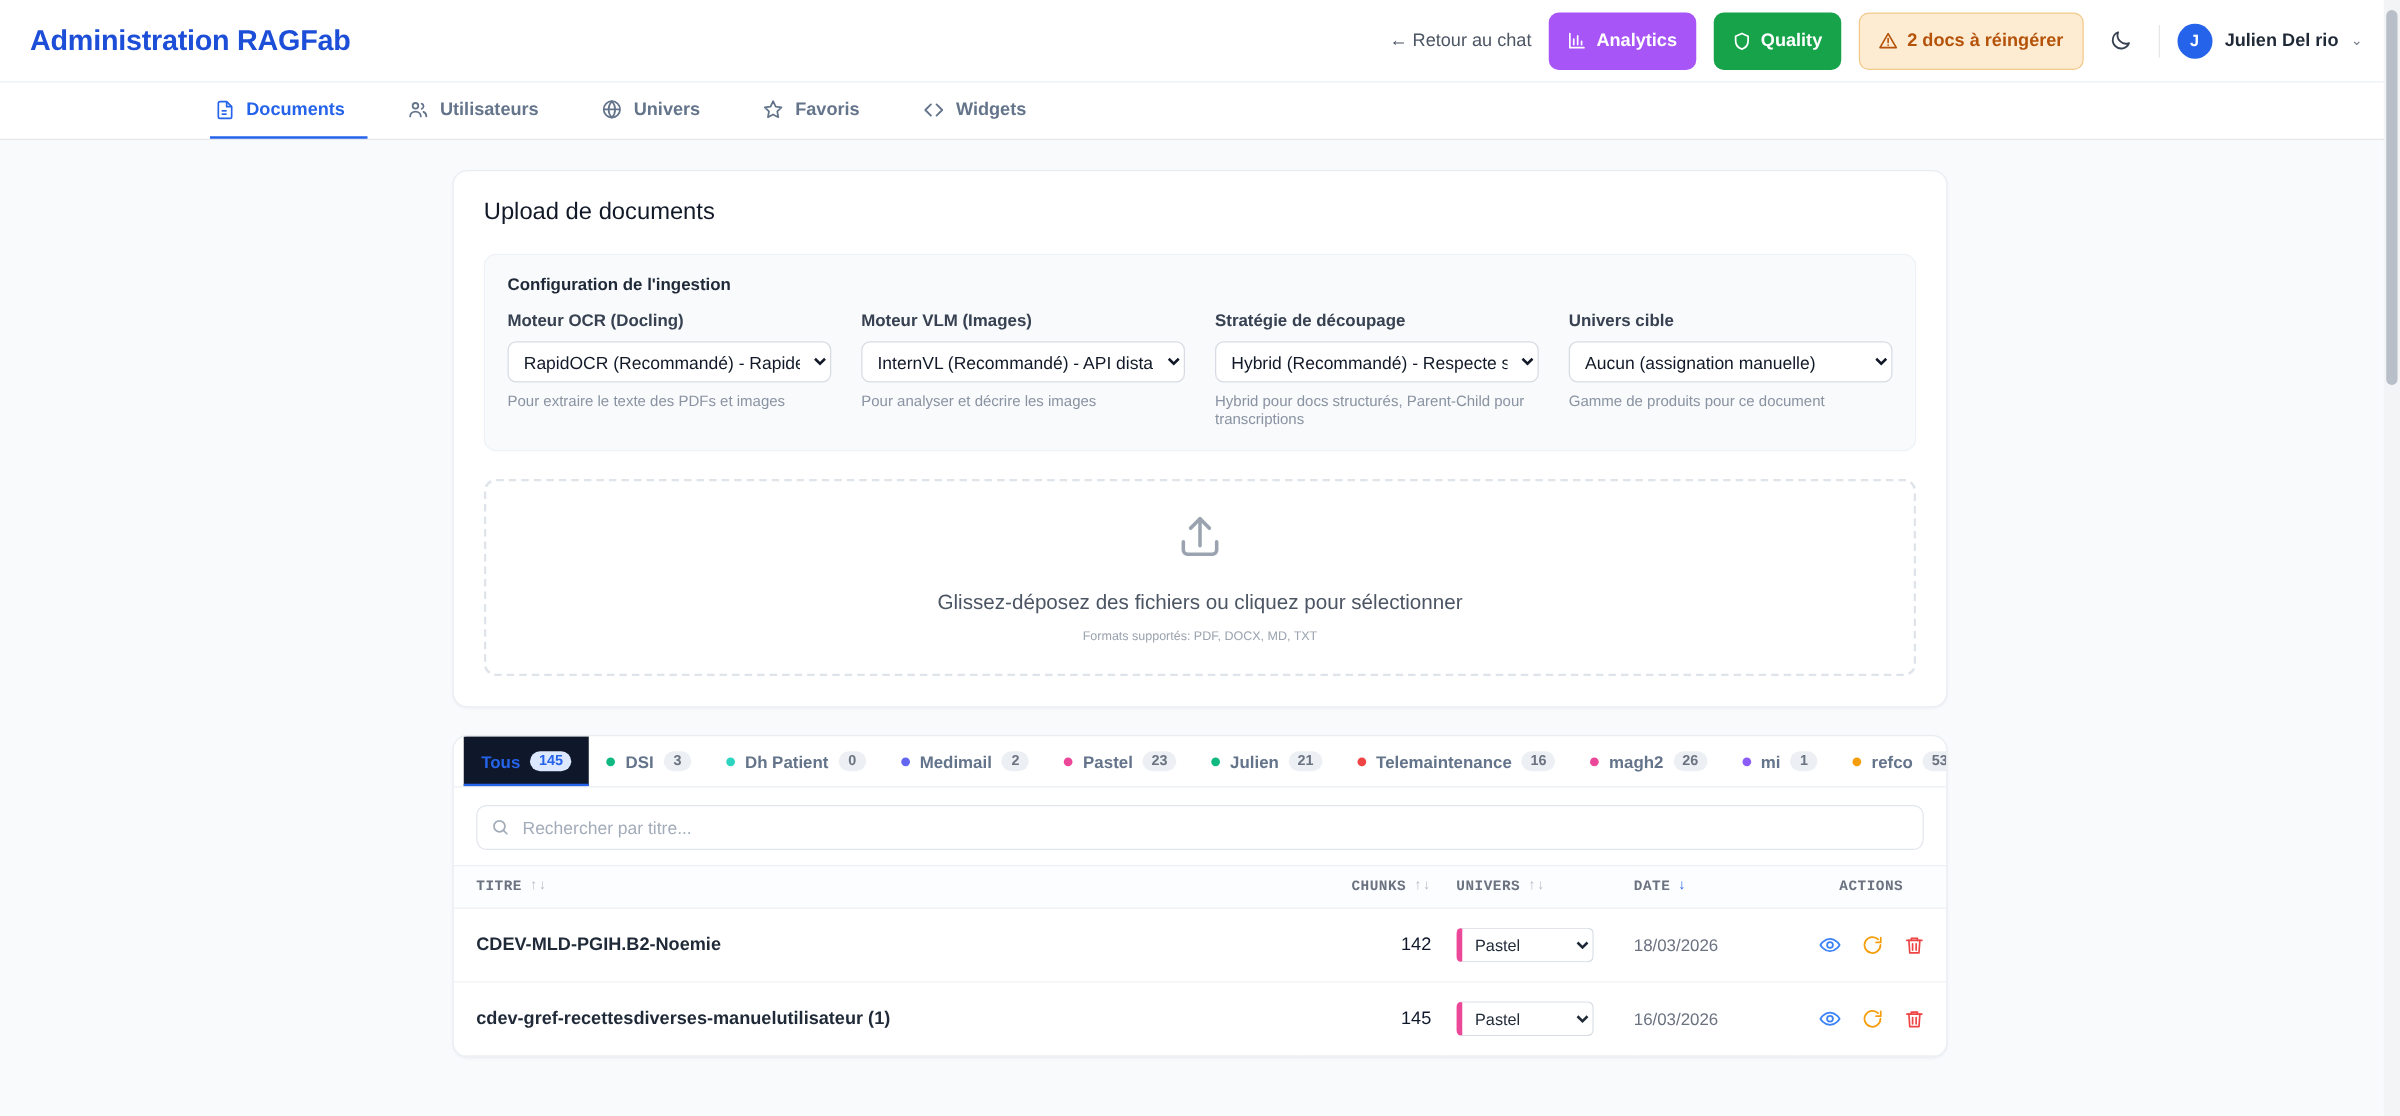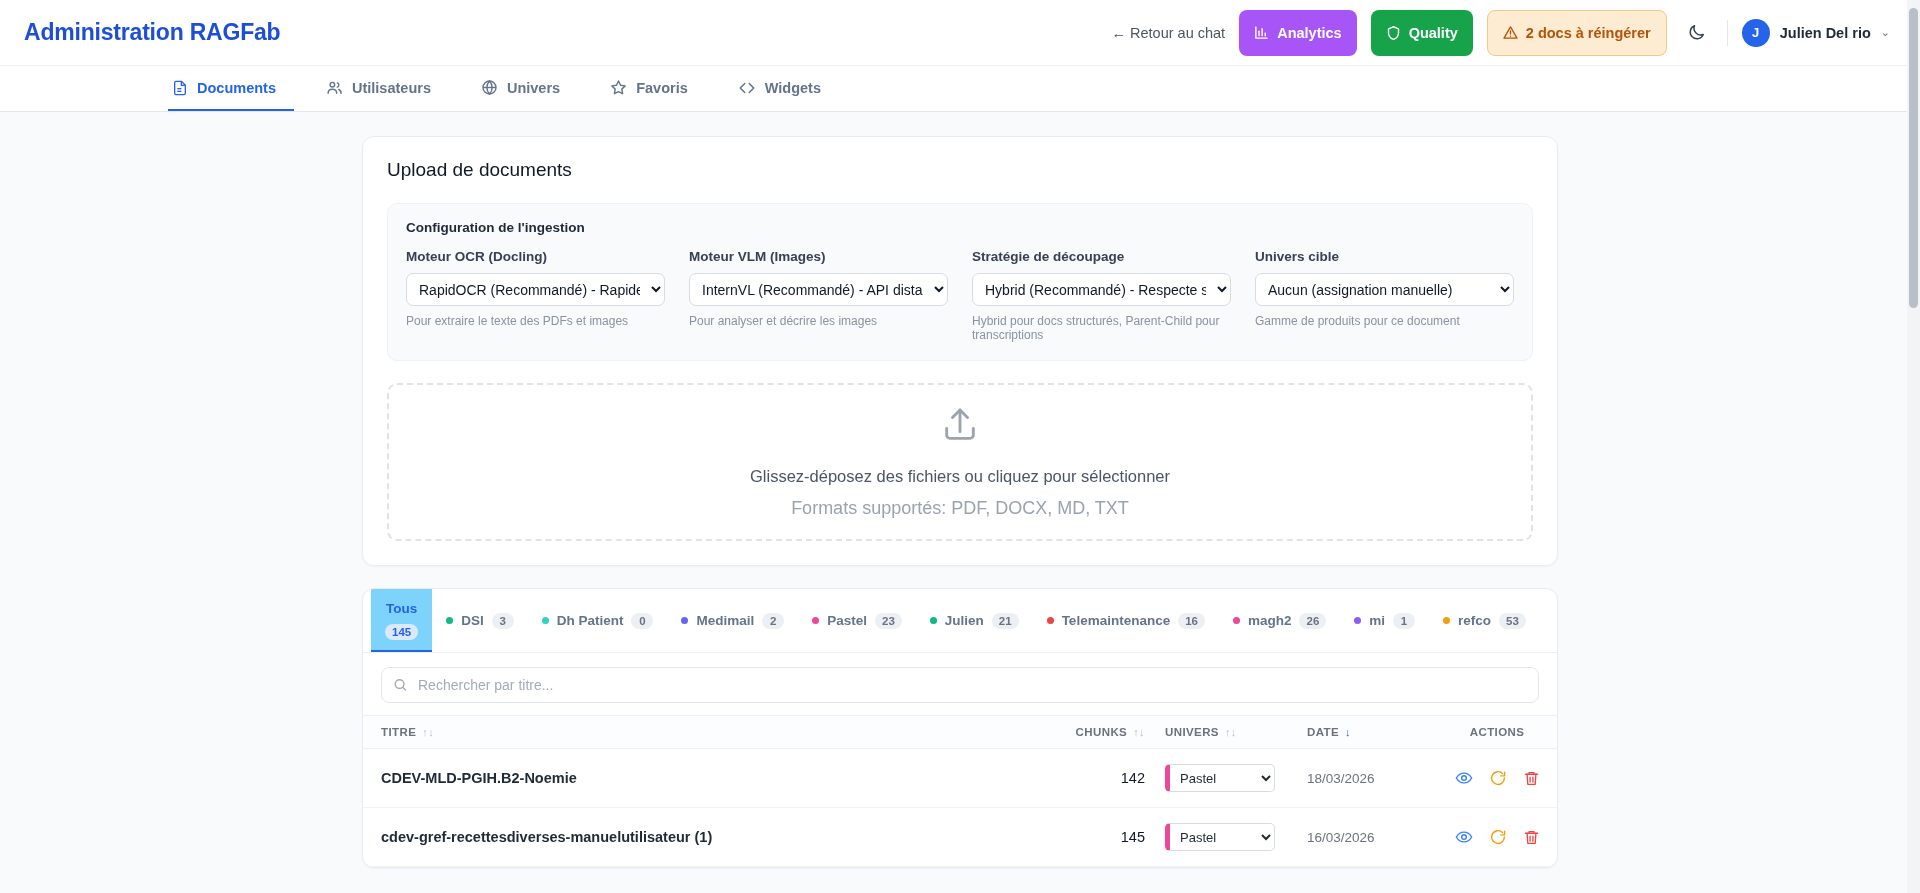--- a/index.html
+++ b/index.html
@@ -132,21 +132,21 @@
   .dropzone {
     margin-top: 22px;
     border: 2px dashed #dfe4ea; border-radius: 10px;
     height: 158px;
     display: flex; flex-direction: column; align-items: center;
     justify-content: center; gap: 4px;
     background: #ffffff; cursor: pointer;
   }
   .dz-icon { color: #9aa3af; margin-bottom: 14px; }
   .dz-main { font-size: 16.5px; color: #4b5563; }
-  .dz-sub  { font-size: 18px; color: #9aa3af; margin-top: 8px; }
+  .dz-sub  { font-size: 10px; color: #9aa3af; margin-top: 8px; }
 
   
   .list-card {
     margin-top: 22px;
     background: #ffffff;
     border: 1px solid #e9edf2;
     border-radius: 12px;
     box-shadow: 0 1px 2px rgba(16,24,40,.04);
     overflow: hidden;
   }
@@ -158,21 +158,21 @@
   }
   .chip {
     display: flex; align-items: center; gap: 8px;
     padding: 12px 14px 10px 14px;
     font-size: 13.5px; font-weight: 600; color: #64748b;
     cursor: pointer; white-space: nowrap;
     border-bottom: 2px solid transparent;
     background: none;
   }
   .chip.active {
-    color: #2563eb; background: #7dd3fc; border-bottom-color: #2563eb; flex-direction: column;
+    color: #2563eb; background: #0f172a; border-bottom-color: #2563eb;
   }
   .dot { width: 7px; height: 7px; border-radius: 50%; display: inline-block; }
   .chip-count {
     font-size: 11.5px; font-weight: 600; color: #6b7280;
     background: #eceff3; border-radius: 9px; padding: 2px 7px;
     min-width: 22px; text-align: center;
   }
   .chip.active .chip-count { background: #dbe8ff; color: #2563eb; }
 
   .search-wrap { padding: 14px 18px 12px 18px; }
@@ -195,21 +195,21 @@
   table { width: 100%; border-collapse: collapse; }
   thead th {
     font-size: 11.5px; font-weight: 700; letter-spacing: .4px;
     color: #6b7280; text-transform: uppercase;
     padding: 10px 0 10px 0;
     border-top: 1px solid #eceff3;
     border-bottom: 1px solid #eceff3;
     background: #fcfdfe;
     text-align: left;
   }
-  .th-inner { display: inline-flex; align-items: flex-start; gap: 6px; cursor: pointer; }
+  .th-inner { display: inline-flex; align-items: flex-start; gap: 6px; cursor: pointer; font-family: Liberation Mono, monospace; }
   .sort-ico { color: #b6bec9; font-size: 11px; }
   .sort-ico.active { color: #2563eb; }
 
   th.c-title { padding-left: 18px; }
   th.c-chunks, td.c-chunks { text-align: right; width: 120px; padding-right: 12px; }
   th.c-univers, td.c-univers { width: 150px; padding-left: 8px; }
   th.c-date, td.c-date { width: 130px; }
   th.c-actions, td.c-actions { width: 120px; text-align: center; }
   th.c-chunks .th-inner, th.c-date .th-inner { }
 

